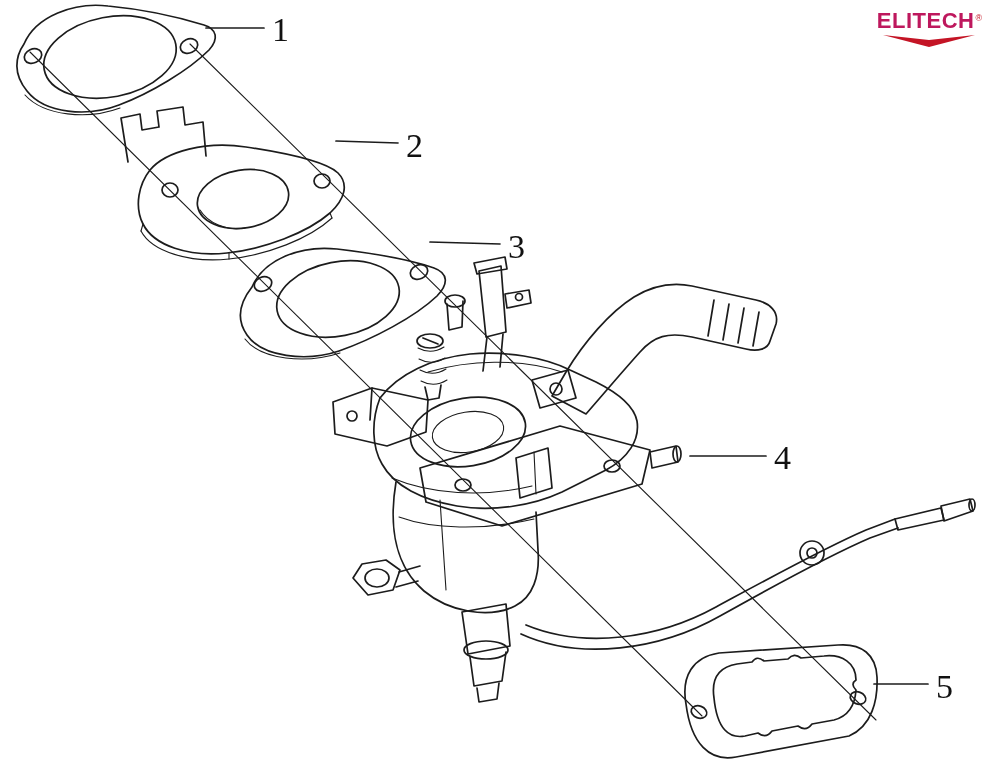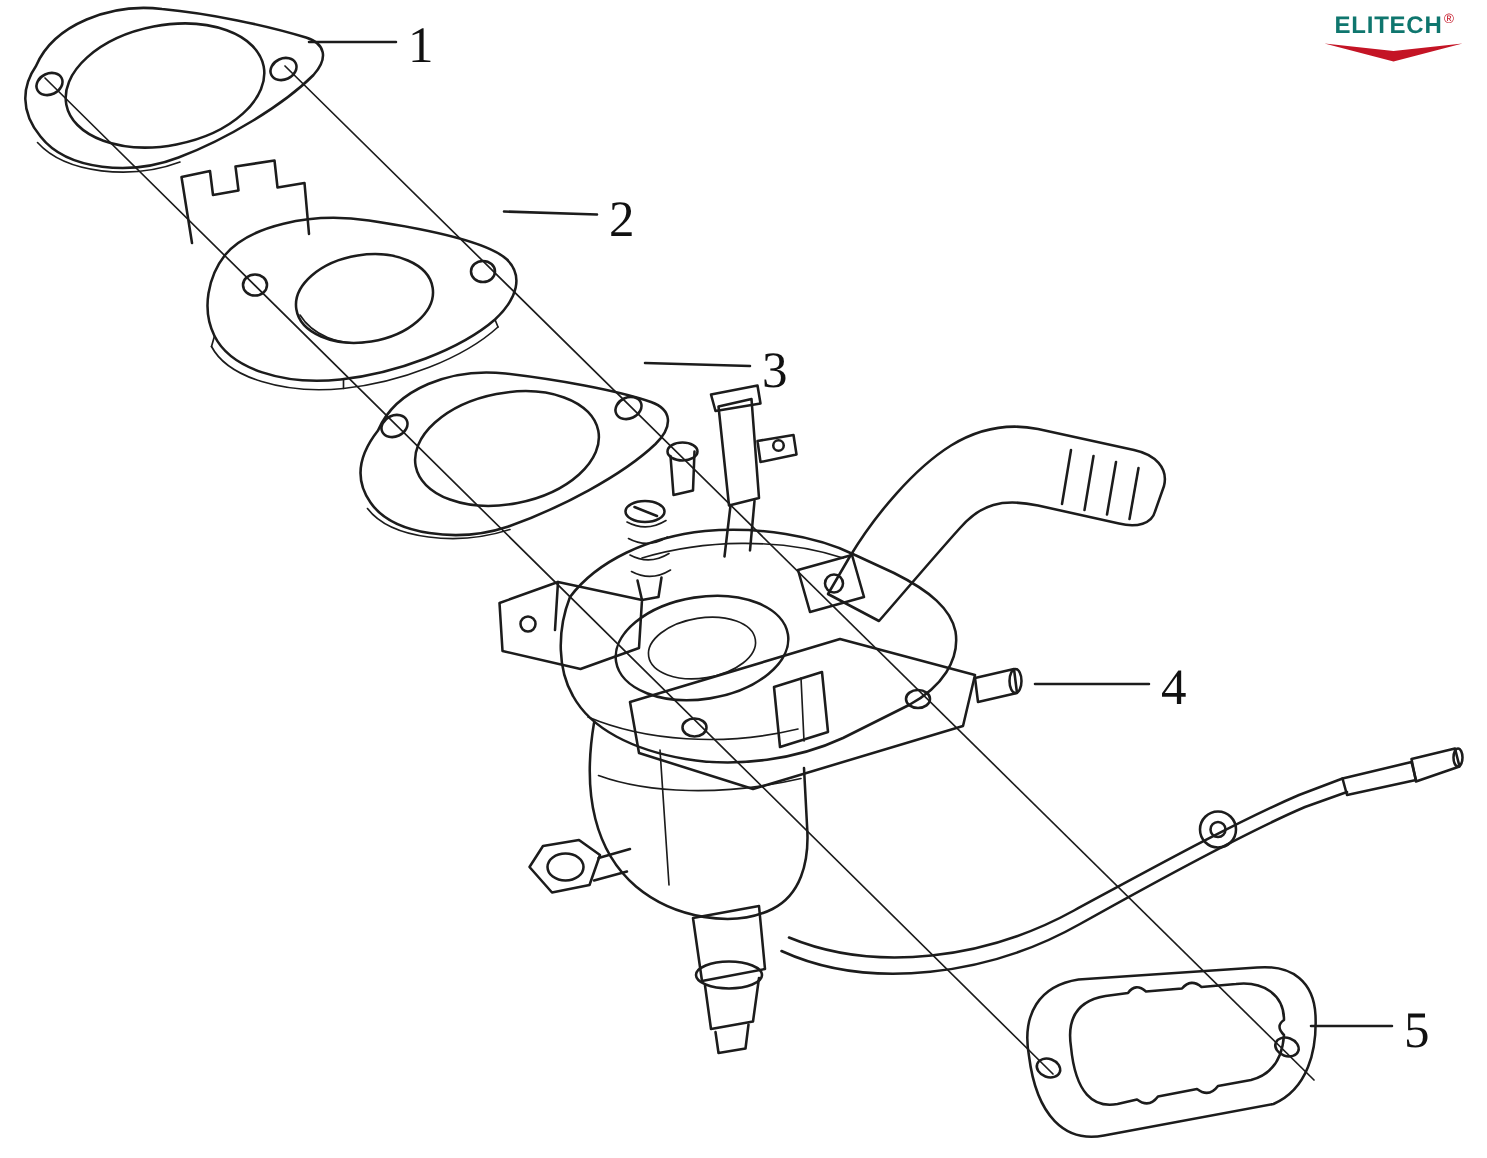--- a/index.html
+++ b/index.html
@@ -24,22 +24,22 @@
   .callout-text {
     font-family: "Liberation Serif", serif;
     font-size: 34px;
     fill: #111111;
   }
   .logo {
     position: absolute; top: 10px; right: 8px;
     width: 108px; text-align: center; line-height: 1;
   }
   .logo-text {
-    color: #0f766e; font-weight: bold;
-    font-size: 16px; letter-spacing: 0.5px;
+    color: #be185d; font-weight: bold;
+    font-size: 22px; letter-spacing: 0.5px;
     font-family: "Liberation Sans", sans-serif;
   }
   .logo-reg {
     color: #c41425; font-size: 9px;
     position: relative; top: -7px; left: 1px;
   }
   .logo-swoosh { display: block; margin: 2px auto 0; }
 </style>
 </head>
 <body>

